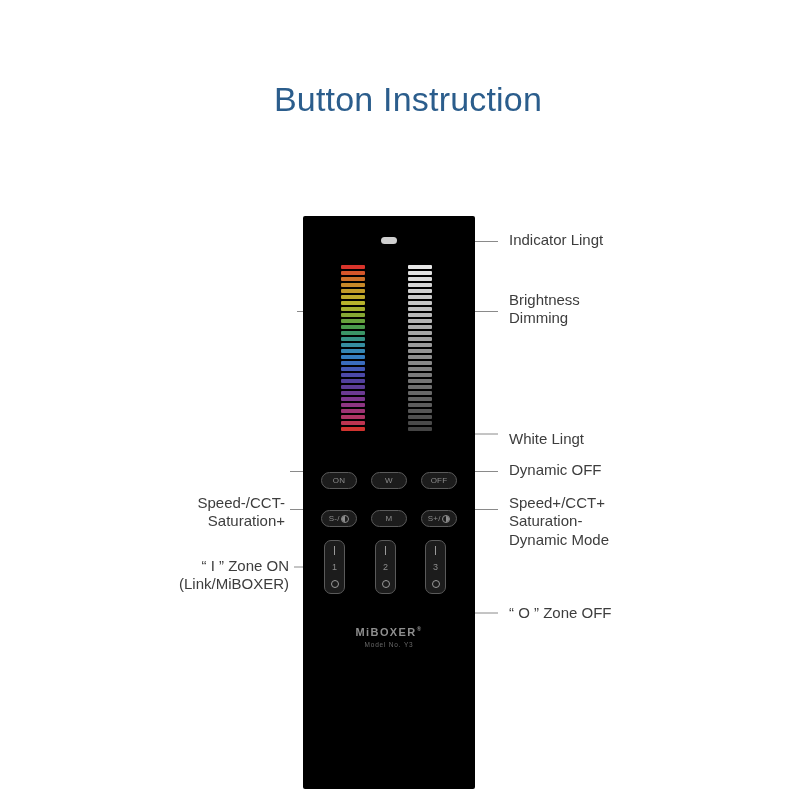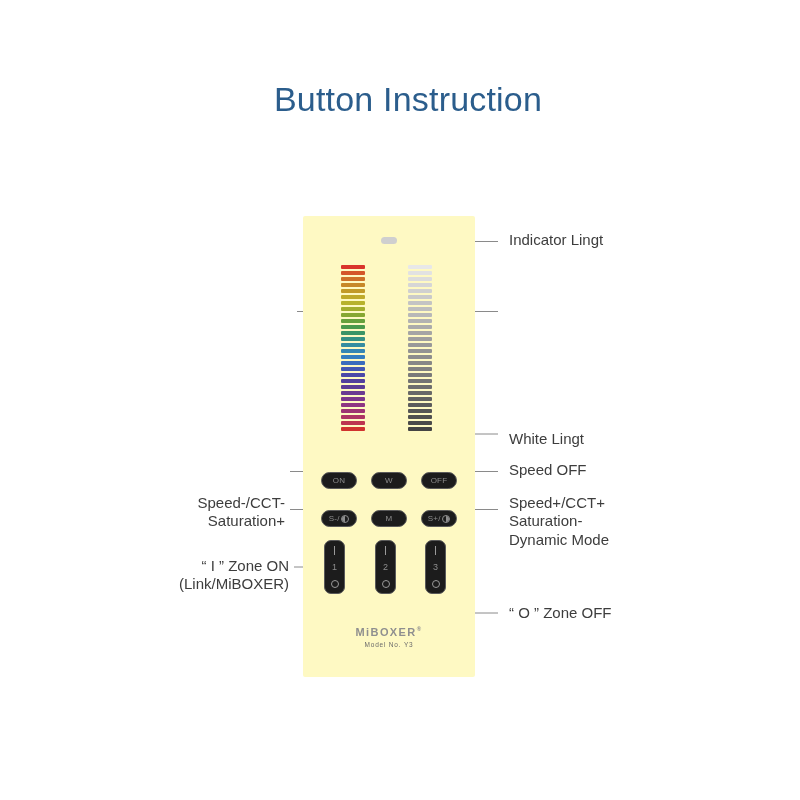--- a/index.html
+++ b/index.html
@@ -34,22 +34,22 @@
     color: #2b5d8c;
     letter-spacing: 0.2px;
   }
 
   
   .device-panel {
     position: absolute;
     left: 295px;
     top: 216px;
     width: 172px;
-    height: 461px;
-    background: #fef9c3;
+    height: 573px;
+    background: #000000;
     border-radius: 2px;
   }
 
   .indicator-light {
     position: absolute;
     left: 78px;
     top: 21px;
     width: 16px;
     height: 7px;
     border-radius: 3.5px;
@@ -349,26 +349,28 @@
     </div>
 
     <div class="brand">
       <div class="brand-name"><span>MiBOXER</span><sup>®</sup></div>
       <div class="brand-model">Model No.  Y3</div>
     </div>
   </div>
 
   <div class="callout right" style="left:501px; top:231px;">Indicator Lingt</div>
 
+  <div class="callout right" style="left:501px; top:291px;">Brightness
+Dimming</div>
 
 
   <div class="callout right" style="left:501px; top:430px;">White Lingt</div>
 
 
-  <div class="callout right" style="left:501px; top:461px;">Speed OFF</div>
+  <div class="callout right" style="left:501px; top:461px;">Dynamic OFF</div>
 
   <div class="callout right" style="left:501px; top:494px;">Speed+/CCT+
 Saturation-
 Dynamic Mode</div>
 
   <div class="callout left" style="left:105px; top:494px; width:172px;">Speed-/CCT-
 Saturation+</div>
 
   <div class="callout left" style="left:105px; top:557px; width:176px;">“ I ” Zone ON
 (Link/MiBOXER)</div>

